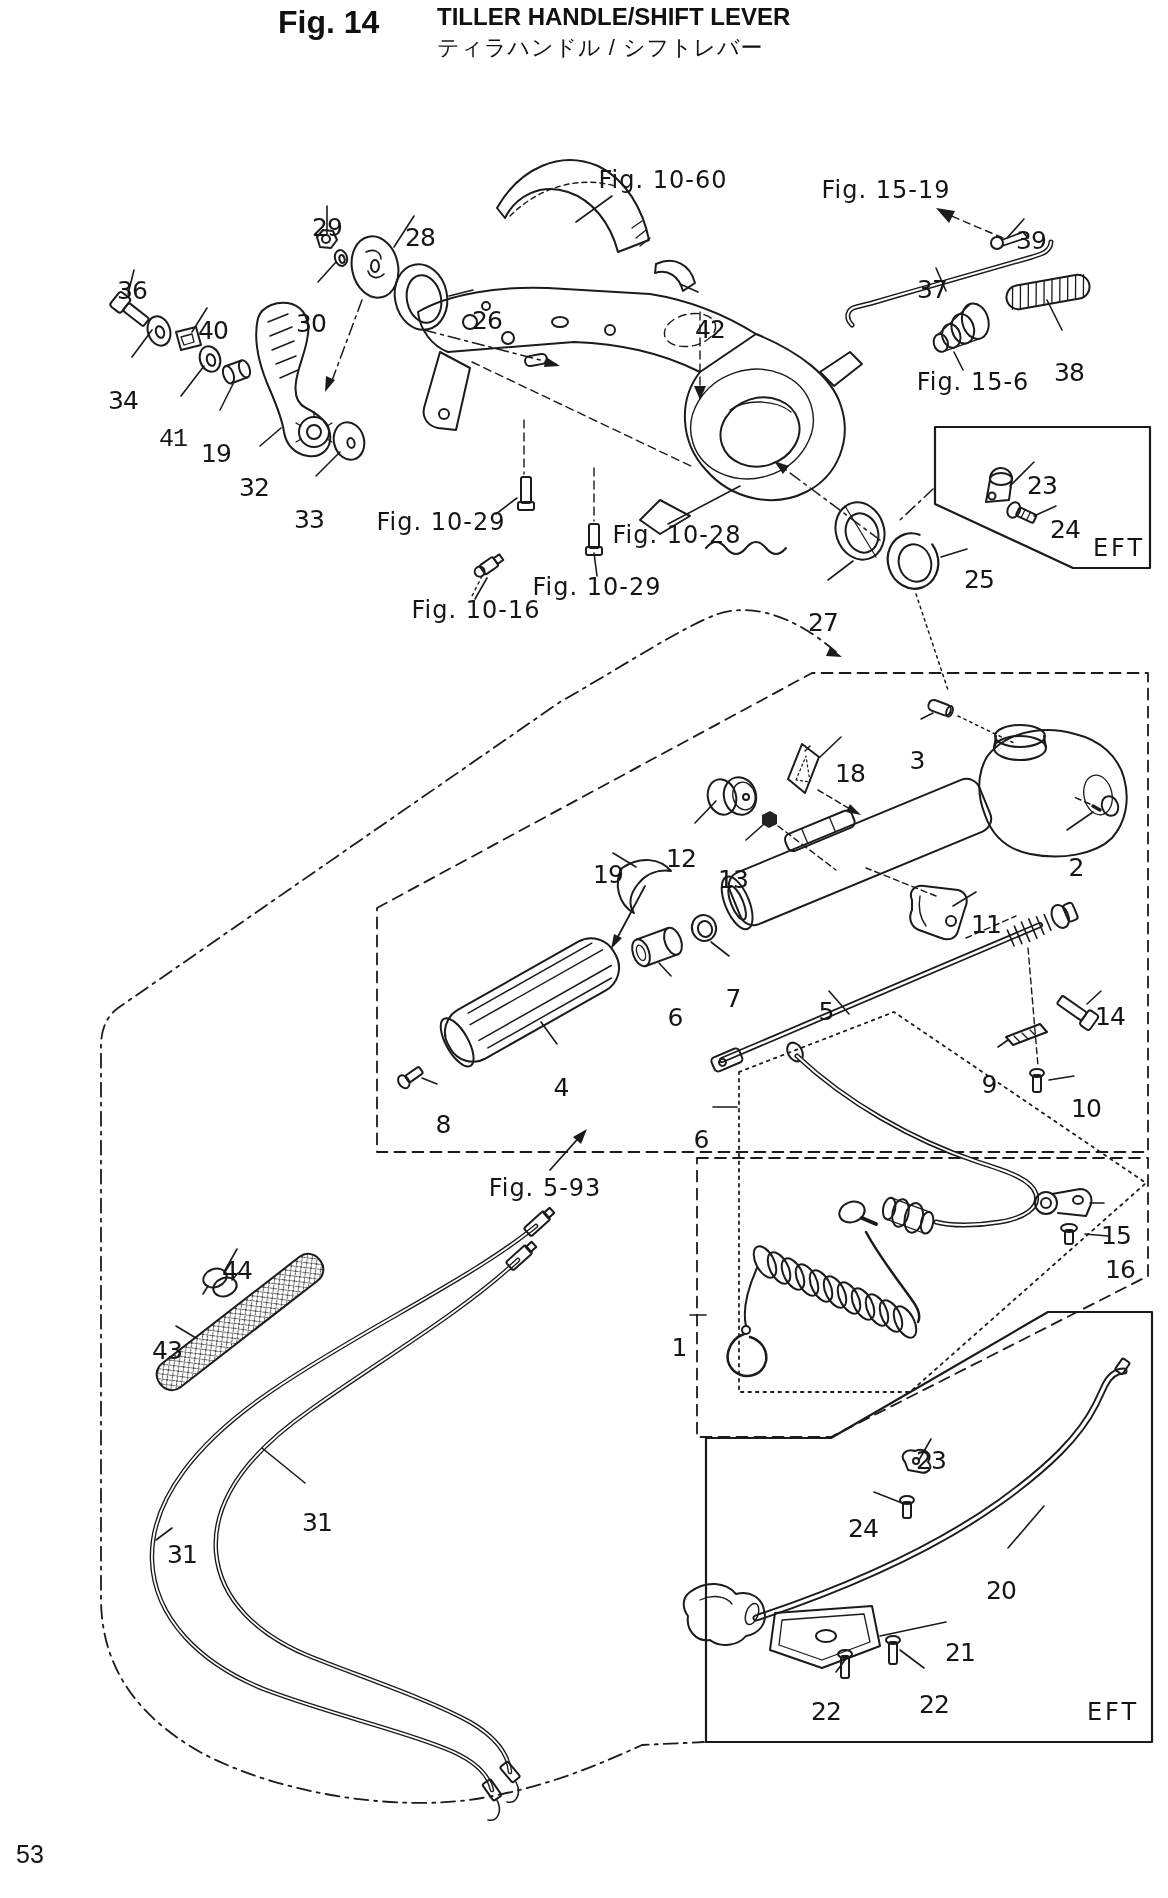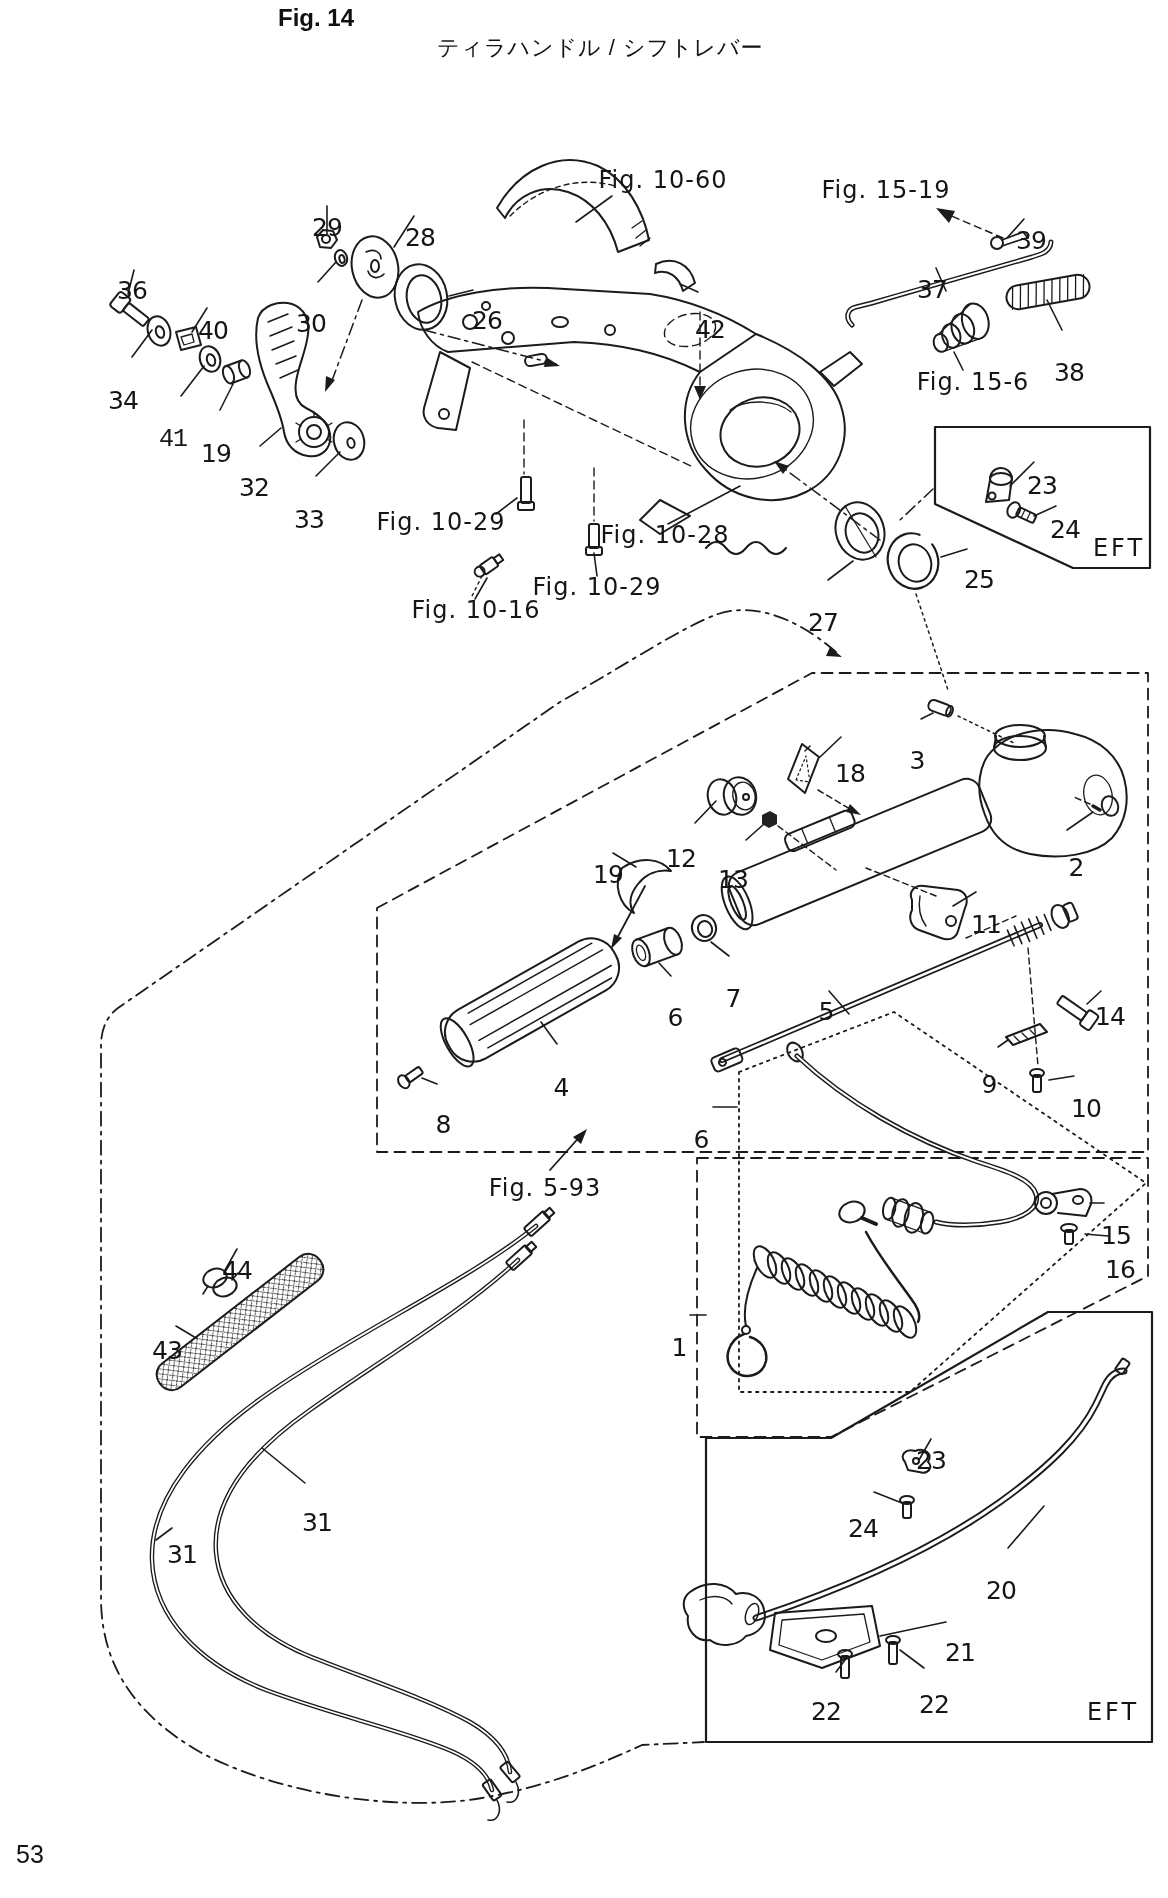--- a/index.html
+++ b/index.html
@@ -4,21 +4,21 @@
 <style>
   html,body{margin:0;padding:0;background:#e8e8e8;}
   #page{position:relative;width:1168px;height:1898px;background:#ffffff;overflow:hidden;
         font-family:"Liberation Sans","DejaVu Sans",sans-serif;}
   #art{position:absolute;left:0;top:0;width:1168px;height:1898px;}
   .lbl{position:absolute;transform:translate(-50%,-50%);color:#151515;white-space:nowrap;
        font-family:"DejaVu Sans","Liberation Sans",sans-serif;}
   .part-num{font-size:25px;letter-spacing:-1px;margin-top:32px;}
   .fig-ref{font-size:24px;letter-spacing:1px;}
   .eft{font-size:24px;letter-spacing:3px;}
-  .title-fig{position:absolute;left:278px;top:4px;font-size:24px;font-weight:bold;color:#111;}
+  .title-fig{position:absolute;left:278px;top:4px;font-size:32px;font-weight:bold;color:#111;}
   .title-en{position:absolute;left:437px;top:3px;font-size:24px;font-weight:bold;color:#111;letter-spacing:0px;}
   .title-jp{position:absolute;left:437px;top:33px;font-size:22px;color:#111;letter-spacing:1px;}
   .page-num{position:absolute;left:16px;top:1840px;font-size:25px;color:#111;}
 </style>
 </head>
 <body>
 
 <div id="page">
 
 <svg id="art" viewBox="0 0 1168 1898" xmlns="http://www.w3.org/2000/svg">
@@ -499,25 +499,26 @@
       <div class="lbl part-num" style="left: 931px; top: 1428px;">23</div>
       <div class="lbl part-num" style="left: 863px; top: 1496px;">24</div>
       <div class="lbl part-num" style="left: 1001px; top: 1558px;">20</div>
       <div class="lbl part-num" style="left: 960px; top: 1620px;">21</div>
       <div class="lbl part-num" style="left: 826px; top: 1679px;">22</div>
       <div class="lbl part-num" style="left: 934px; top: 1672px;">22</div>
       <div class="lbl fig-ref" style="left: 663px; top: 180px;">Fig. 10-60</div>
       <div class="lbl fig-ref" style="left: 886px; top: 190px;">Fig. 15-19</div>
       <div class="lbl fig-ref" style="left: 973px; top: 382px;">Fig. 15-6</div>
       <div class="lbl fig-ref" style="left: 441px; top: 522px;">Fig. 10-29</div>
-      <div class="lbl fig-ref" style="left: 665px; top: 535px;">Fig. 10-28</div>
+      <div class="lbl fig-ref" style="left: 665px; top: 535px; padding-left: 24px;">Fig. 10-28</div>
       <div class="lbl fig-ref" style="left: 597px; top: 587px;">Fig. 10-29</div>
       <div class="lbl fig-ref" style="left: 476px; top: 610px;">Fig. 10-16</div>
       <div class="lbl fig-ref" style="left: 545px; top: 1188px;">Fig. 5-93</div>
       <div class="lbl eft" style="left: 1119px; top: 548px;">EFT</div>
       <div class="lbl eft" style="left: 1113px; top: 1712px;">EFT</div>
     </div>
 
 <div class="title-fig">Fig. 14</div>
+<div class="title-en">TILLER HANDLE/SHIFT LEVER</div>
 <div class="title-jp">ティラハンドル / シフトレバー</div>
 <div class="page-num">53</div>
 
 </div>
 
 </body></html>

